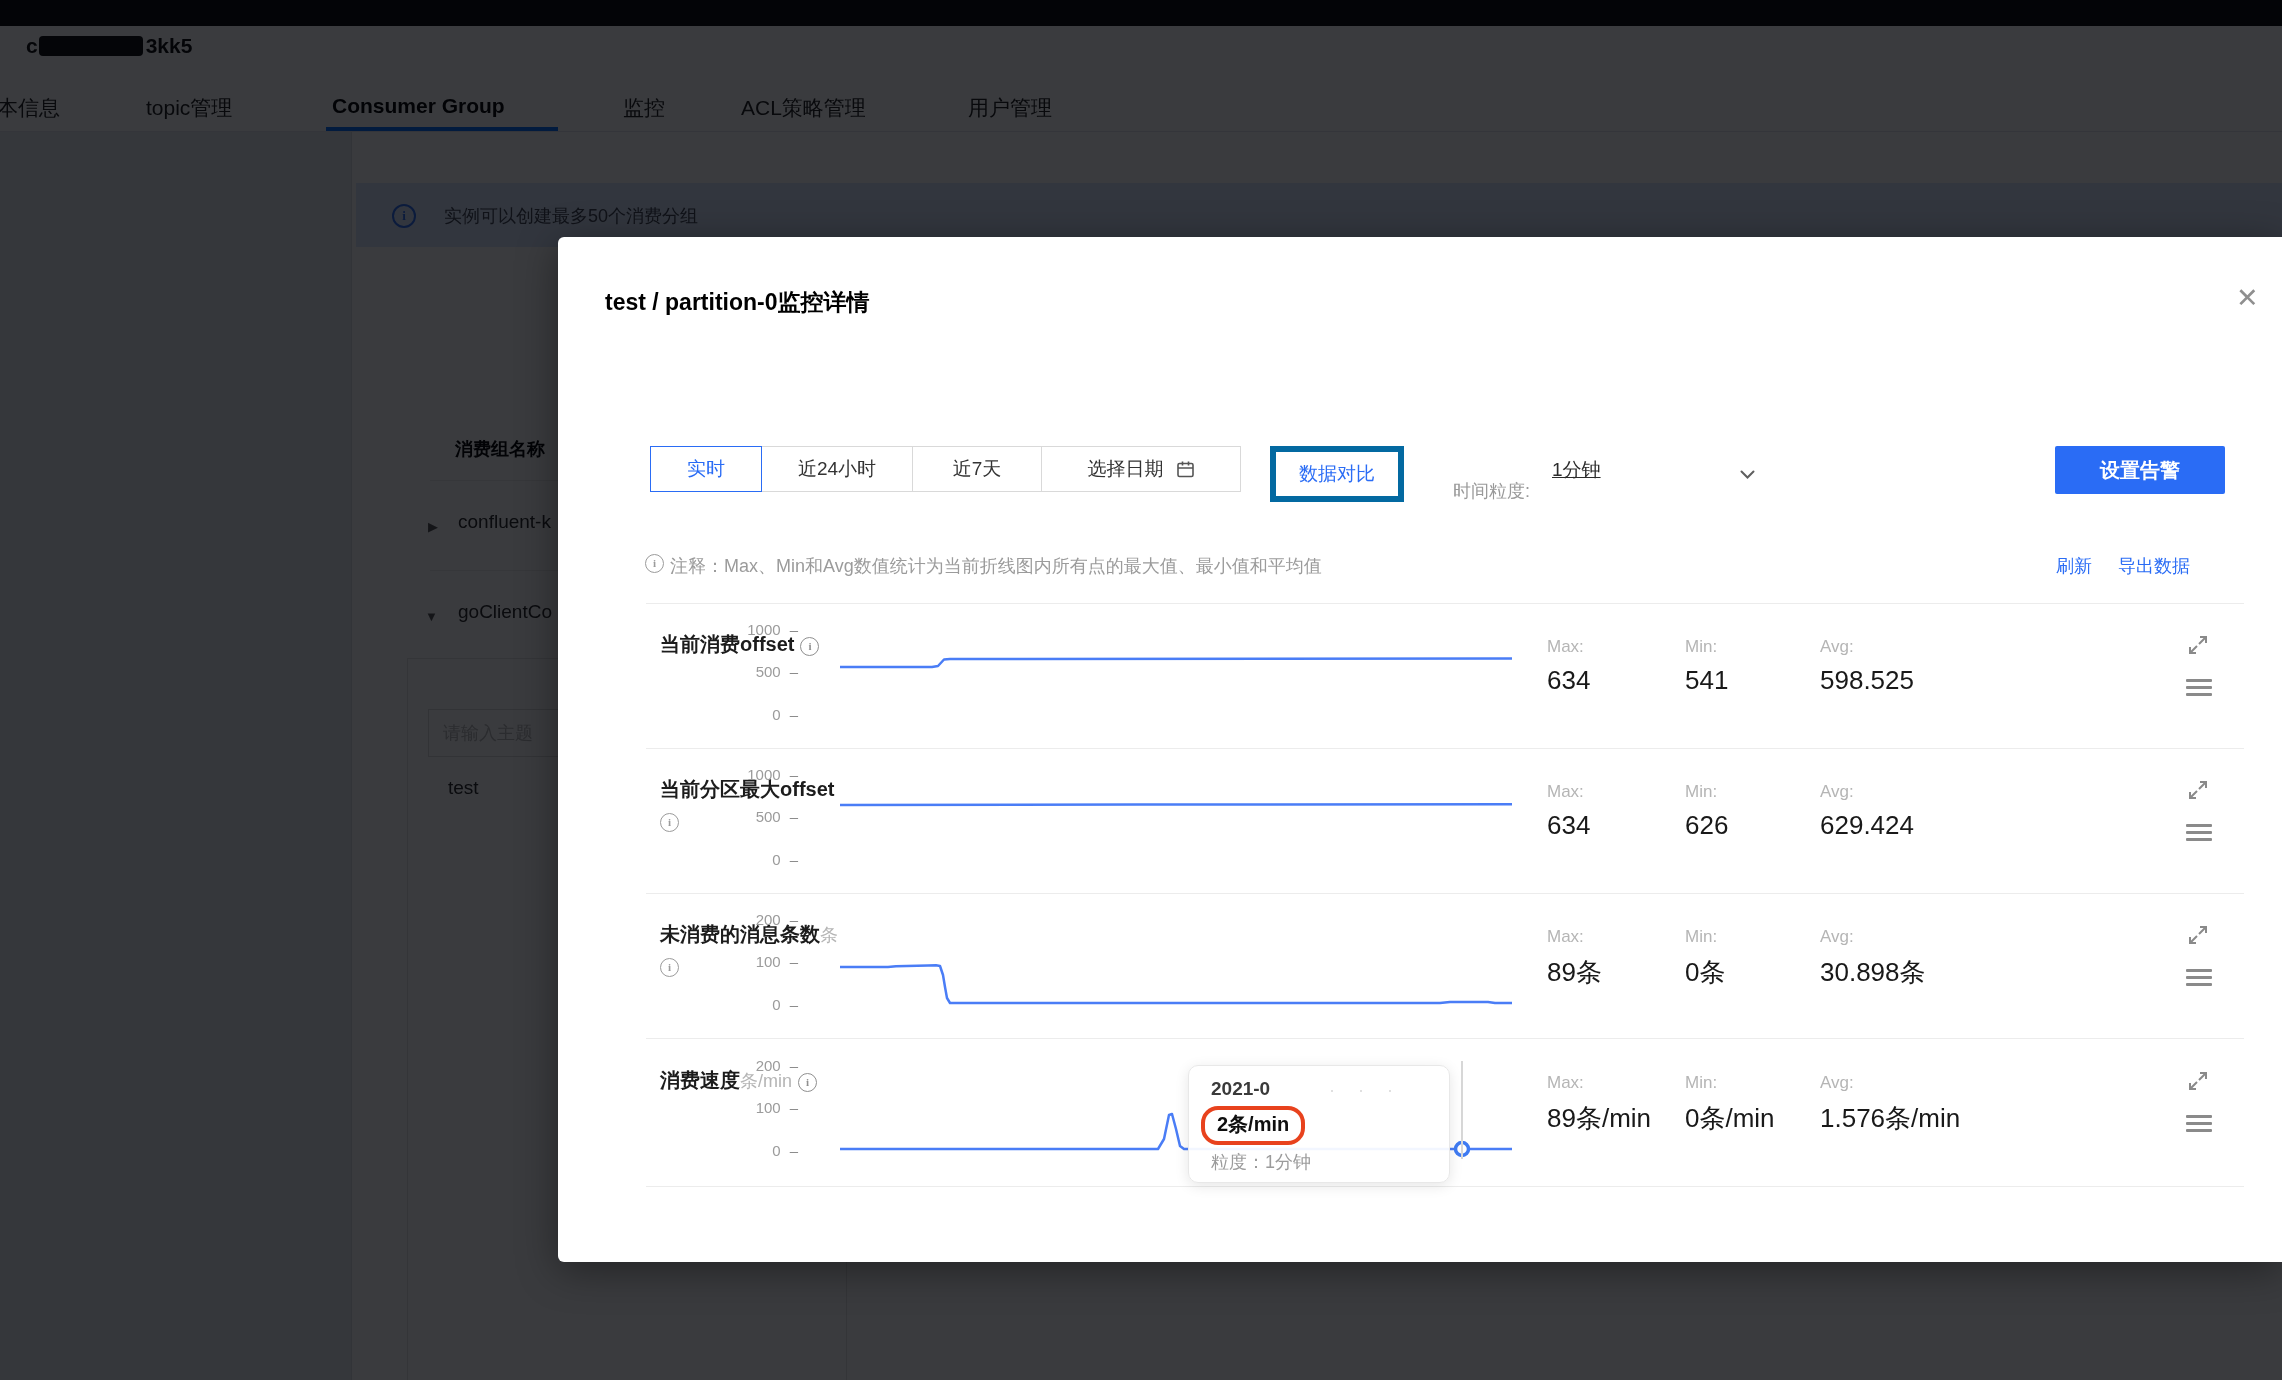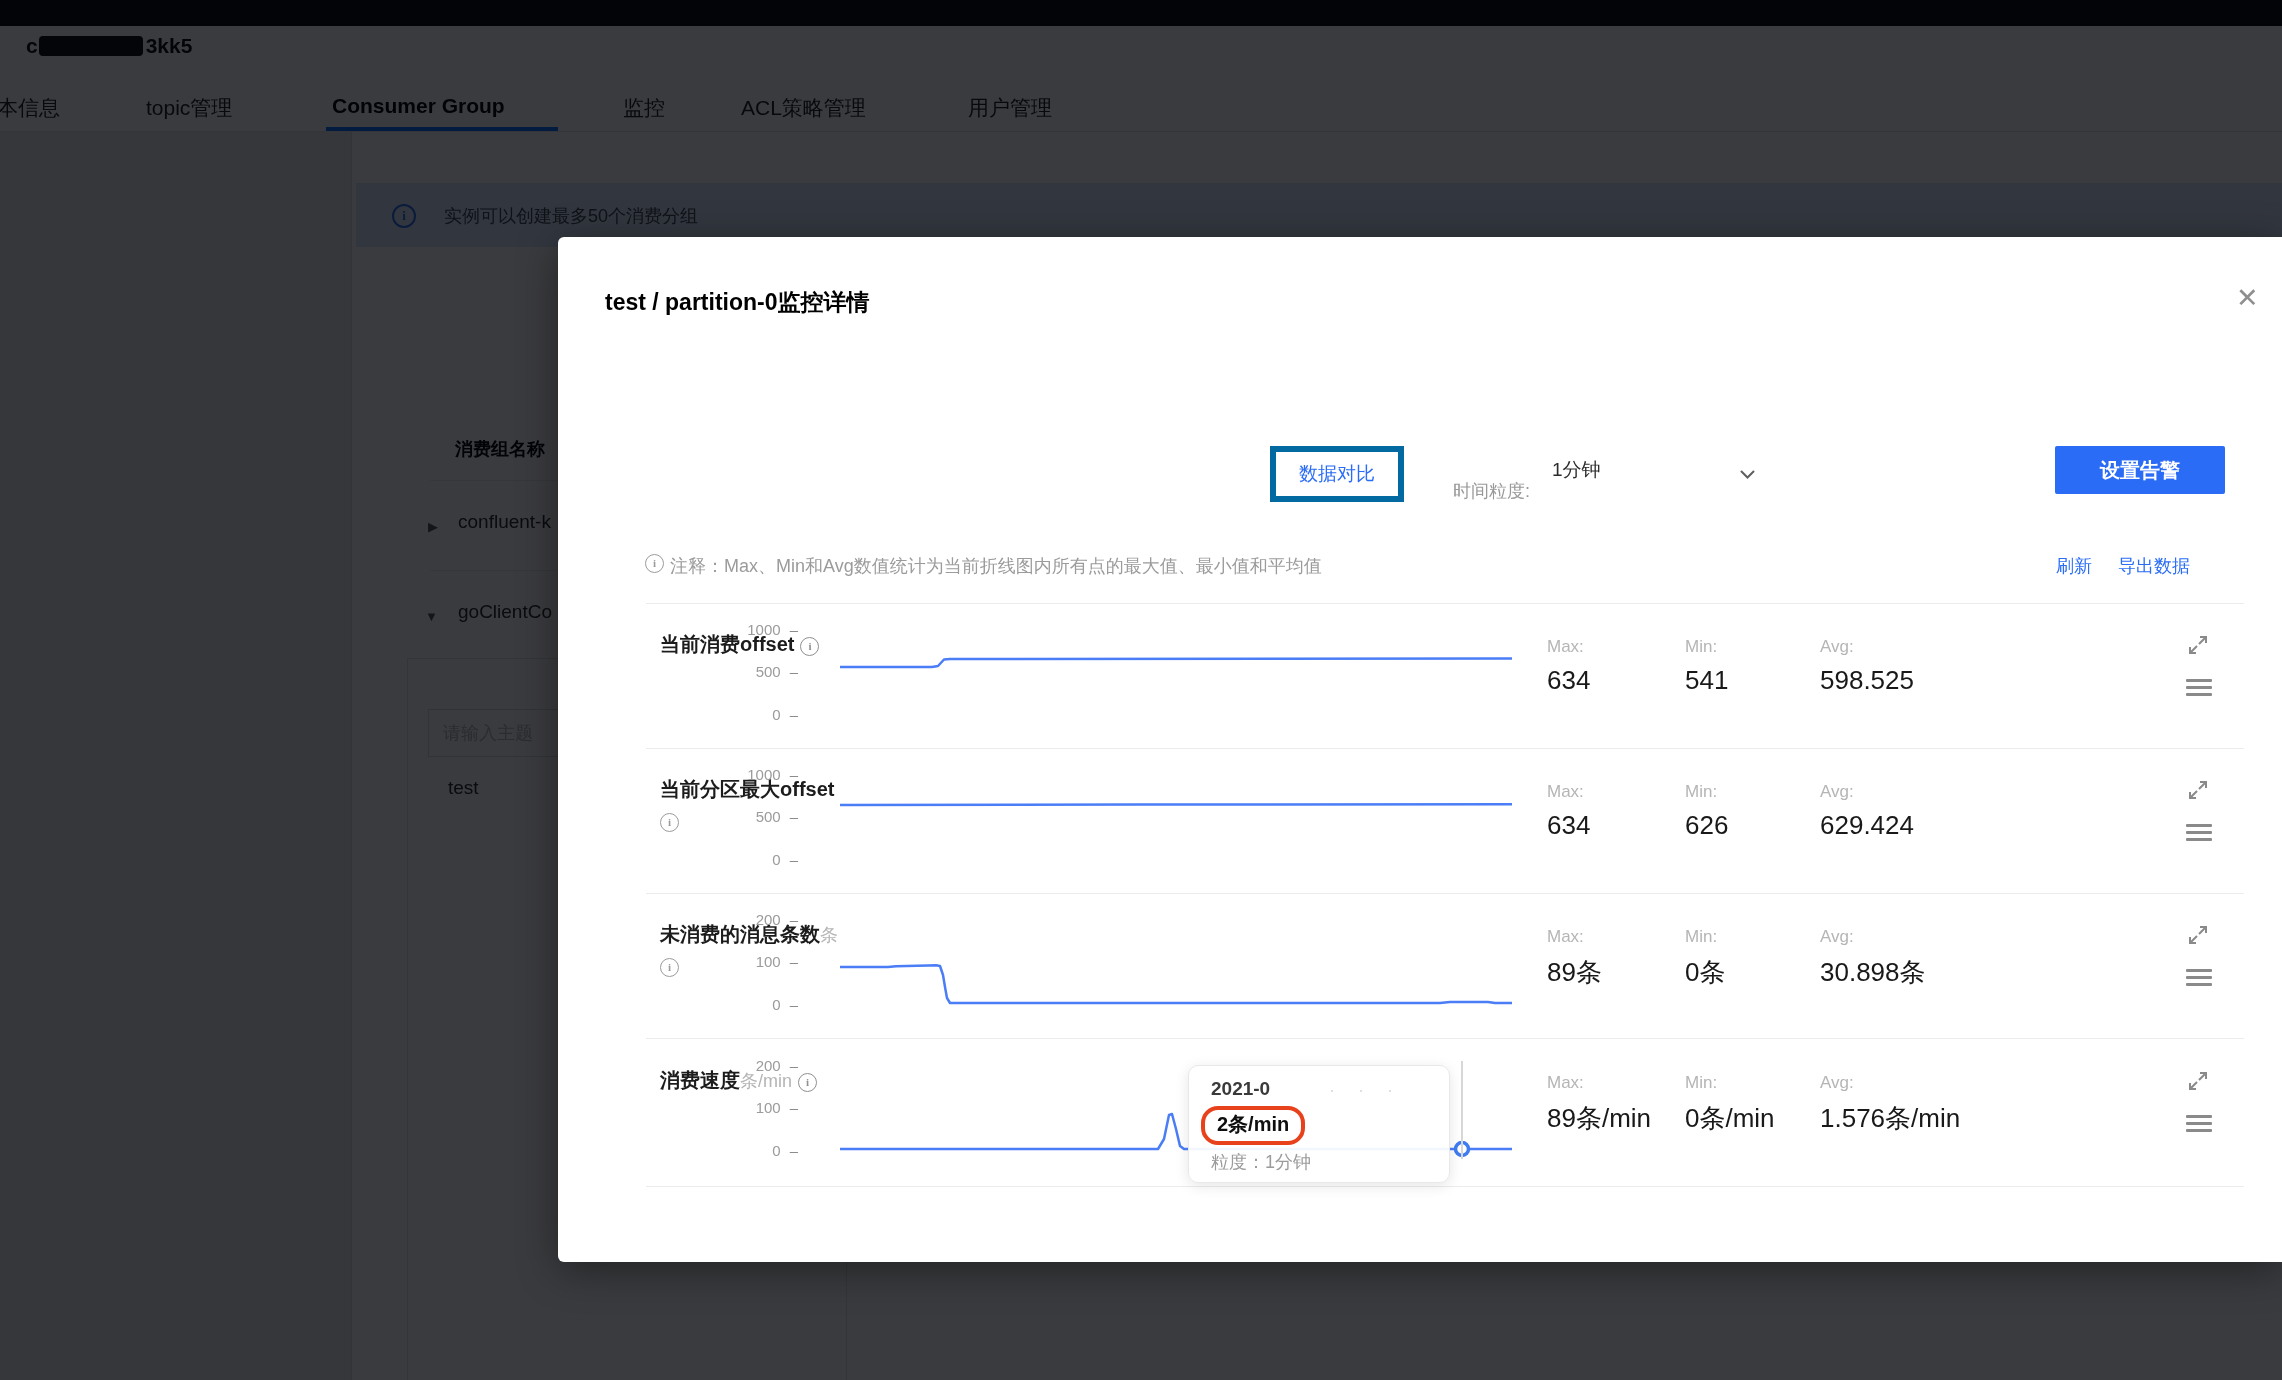--- a/index.html
+++ b/index.html
@@ -37,21 +37,21 @@
   #modal{position:absolute;left:558px;top:237px;width:1724px;height:1025px;background:#fff;border-radius:6px 0 0 6px;box-shadow:0 8px 40px rgba(0,0,0,.4);}
   .m-title{left:47px;top:50px;font-size:23px;font-weight:bold;color:#000;white-space:nowrap;}
   .m-close{left:1678px;top:48px;font-size:27px;color:#8f8f8f;line-height:1;cursor:pointer;}
   .seg{left:92px;top:209px;display:flex;}
   .seg .btn{height:44px;line-height:44px;text-align:center;border:1px solid #d9d9d9;background:#fff;font-size:19px;color:#333;margin-left:-1px;cursor:pointer;box-sizing:content-box;white-space:nowrap;}
   .seg .btn.first{margin-left:0;}
   .seg .btn.active{border-color:#2a6cf5;color:#2a6cf5;position:relative;z-index:2;}
   .btn-date{display:flex;align-items:center;justify-content:center;gap:12px;}
   .btn-compare{left:712px;top:209px;width:122px;height:44px;line-height:44px;text-align:center;border:6px solid #0369a1;font-size:19px;color:#2a6cf5;cursor:pointer;}
   .gran-label{left:895px;top:222px;font-size:18px;color:#999;margin-top:20px;}
-  .gran-val{left:994px;top:220px;font-size:19px;color:#2b2b2b;}
+  .gran-val{left:994px;top:220px;font-size:19px;color:#2b2b2b;text-decoration:underline;}
   .gran-chevron{left:1182px;top:229px;cursor:pointer;}
   .btn-alarm{left:1497px;top:209px;width:170px;height:48px;line-height:48px;background:#2a6cf5;color:#fff;font-size:20px;font-weight:bold;text-align:center;border-radius:2px;cursor:pointer;}
   .note-ic{left:87px;top:316px;}
   .note-ic .icircle, .row-info .icircle{width:17px;height:17px;border-width:1.5px;border-color:#9b9b9b;color:#9b9b9b;font-size:11px;line-height:17px;}
   .note-txt{left:112px;top:317px;font-size:18px;color:#9b9b9b;white-space:nowrap;}
   .link{font-size:18px;color:#2a6cf5;cursor:pointer;white-space:nowrap;}
   .lnk-refresh{left:1498px;top:317px;}
   .lnk-export{left:1560px;top:317px;}
   .top-div{left:88px;top:366px;width:1598px;height:1px;background:#ececec;}
 
@@ -119,20 +119,34 @@
       <div class="topic-row">test</div>
     </div>
   </div>
 
   <div id="backdrop"></div>
 
   <div id="modal">
     <div class="abs m-title">test / partition-0监控详情</div>
     <div class="abs m-close">✕</div>
 
+    <div class="abs seg">
+      <div class="btn first active" style="width:110px">实时</div>
+      <div class="btn" style="width:150px">近24小时</div>
+      <div class="btn" style="width:128px">近7天</div>
+      <div class="btn btn-date" style="width:198px">
+        <span>选择日期</span>
+        <span style="display:inline-flex">
+            <svg width="19" height="19" viewBox="0 0 19 19">
+              <rect x="2" y="3.5" width="15" height="13" rx="1.5" fill="none" stroke="#555" stroke-width="1.6"></rect>
+              <path d="M2 8h15M6.5 1.5v4M12.5 1.5v4" stroke="#555" stroke-width="1.6" fill="none"></path>
+            </svg>
+          </span>
+      </div>
+    </div>
     <div class="abs btn-compare">数据对比</div>
     <span class="abs gran-label">时间粒度:</span>
     <span class="abs gran-val">1分钟</span>
     <span class="abs gran-chevron"><svg width="15" height="10" viewBox="0 0 15 10">
           <path d="M1.5 1.5l6 6 6-6" stroke="#5f5f5f" stroke-width="2" fill="none" stroke-linecap="round"></path>
         </svg></span>
     <div class="abs btn-alarm">设置告警</div>
 
     <span class="abs note-ic"><span class="icircle">i</span></span>
     <span class="abs note-txt">注释：Max、Min和Avg数值统计为当前折线图内所有点的最大值、最小值和平均值</span>

